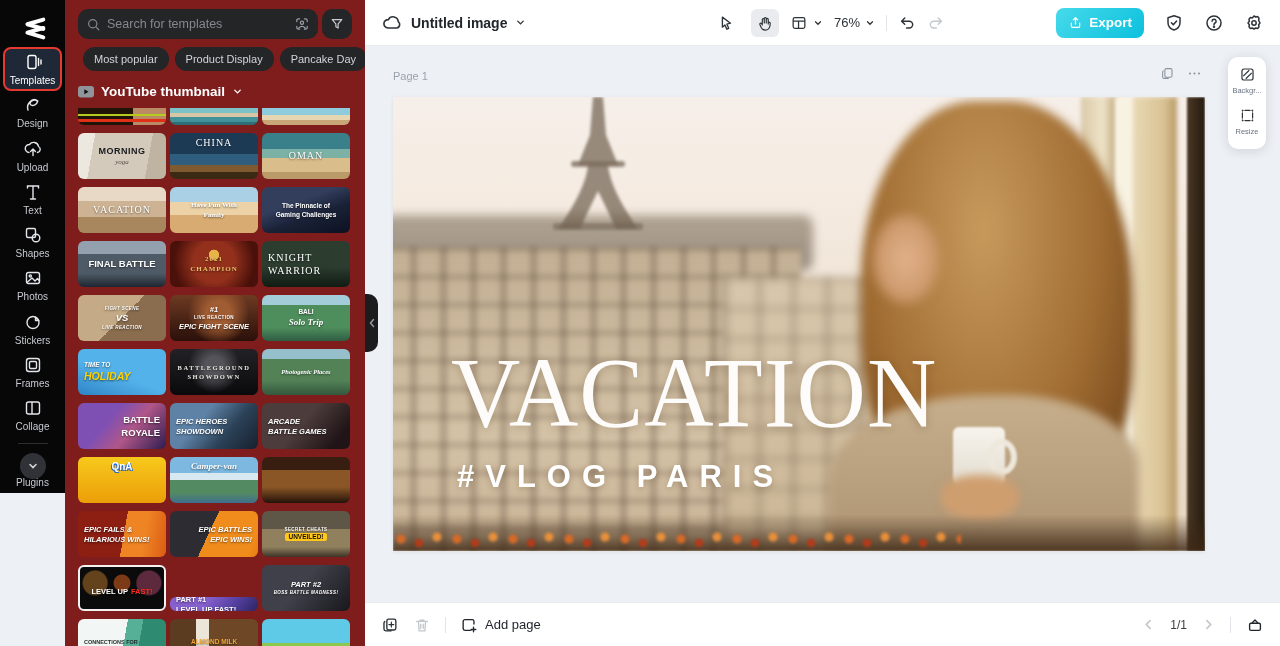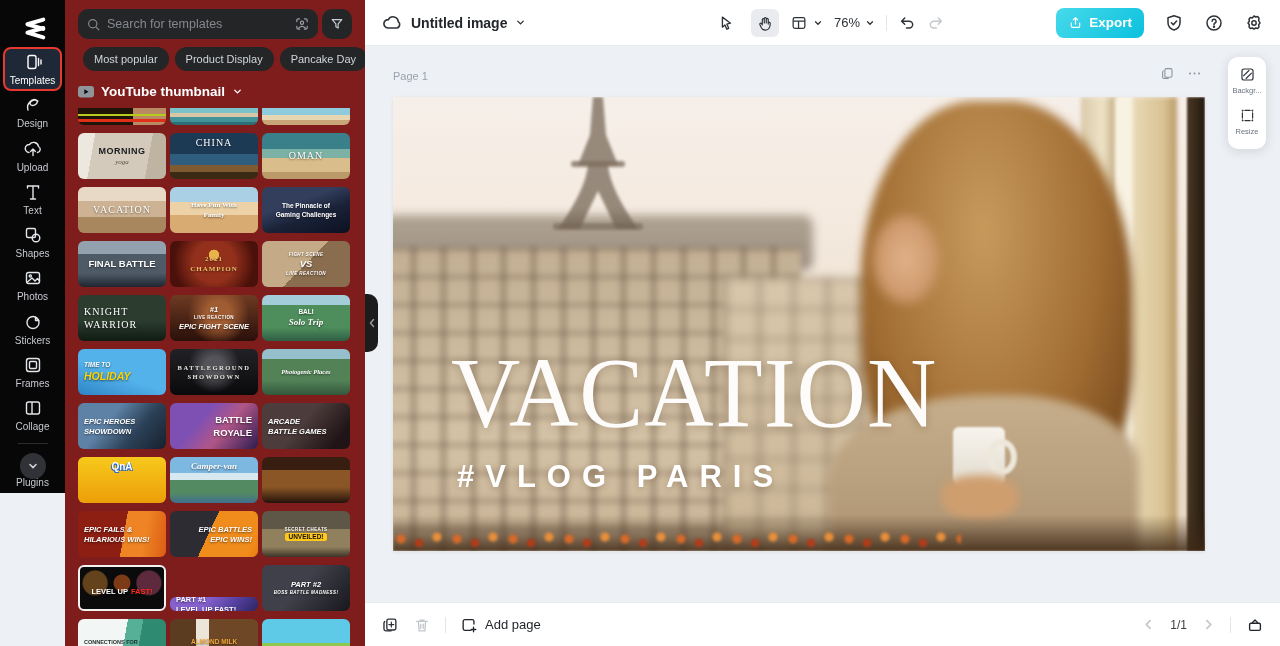--- a/index.html
+++ b/index.html
@@ -292,33 +292,33 @@
           <div class="tx">
             <span class="ln c-w9">FINAL BATTLE</span>
           </div>
         </div>
         <div class="thumb" style="background: radial-gradient(circle at 50% 30%, rgb(232, 180, 74) 0px, rgb(232, 180, 74) 9%, transparent 10%), radial-gradient(circle at 50% 45%, rgb(147, 48, 28) 0px, rgb(147, 48, 28) 40%, rgb(74, 16, 10) 80%);">
           <div class="tx">
             <span class="ln c-gold">2021</span>
             <span class="ln c-gold">CHAMPION</span>
           </div>
         </div>
+        <div class="thumb al-left" style="background: linear-gradient(rgb(44, 61, 48) 0px, rgb(44, 61, 48) 55%, rgb(16, 27, 18));">
+          <div class="tx">
+            <span class="ln c-sf8">KNIGHT</span>
+            <span class="ln c-sf8">WARRIOR</span>
+          </div>
+        </div>
         <div class="thumb" style="background: linear-gradient(135deg, rgb(196, 170, 134) 0px, rgb(196, 170, 134) 50%, rgb(138, 109, 78) 50%);">
           <div class="tx">
             <span class="ln c-tiny c-it">FIGHT SCENE</span>
             <span class="ln c-w9 c-it">VS</span>
             <span class="ln c-tiny c-it">LIVE REACTION</span>
           </div>
         </div>
-        <div class="thumb al-left" style="background: linear-gradient(rgb(44, 61, 48) 0px, rgb(44, 61, 48) 55%, rgb(16, 27, 18));">
-          <div class="tx">
-            <span class="ln c-sf8">KNIGHT</span>
-            <span class="ln c-sf8">WARRIOR</span>
-          </div>
-        </div>
         <div class="thumb" style="background: radial-gradient(circle at 55% 40%, rgb(160, 92, 50) 0px, rgb(160, 92, 50) 22%, transparent 55%), linear-gradient(rgb(110, 58, 34), rgb(42, 16, 10));">
           <div class="tx">
             <span class="ln c-w7 c-it">#1</span>
             <span class="ln c-tiny">LIVE REACTION</span>
             <span class="ln c-w7 c-it">EPIC FIGHT SCENE</span>
           </div>
         </div>
         <div class="thumb" style="background: linear-gradient(rgb(163, 205, 217) 0px, rgb(163, 205, 217) 22%, rgb(78, 142, 92) 22%, rgb(78, 142, 92) 70%, rgb(46, 94, 68));">
           <div class="tx">
             <span class="ln c-w6">BALI</span>
@@ -335,30 +335,30 @@
           <div class="tx">
             <span class="ln c-w7sf">BATTLEGROUND</span>
             <span class="ln c-w7sf">SHOWDOWN</span>
           </div>
         </div>
         <div class="thumb" style="background: linear-gradient(rgb(150, 191, 204) 0px, rgb(150, 191, 204) 22%, rgb(83, 130, 87) 22%, rgb(83, 130, 87) 68%, rgb(51, 88, 60));">
           <div class="tx">
             <span class="ln c-sc7">Photogenic Places</span>
           </div>
         </div>
+        <div class="thumb al-right" style="background: linear-gradient(130deg, rgb(126, 80, 180) 0px, rgb(126, 80, 180) 35%, rgb(176, 86, 136) 60%, rgb(44, 28, 80));">
+          <div class="tx">
+            <span class="ln c-w9">BATTLE</span>
+            <span class="ln c-w9">ROYALE</span>
+          </div>
+        </div>
         <div class="thumb al-left" style="background: linear-gradient(130deg, rgb(94, 130, 166) 0px, rgb(94, 130, 166) 35%, rgb(44, 66, 88) 65%, rgb(22, 32, 46));">
           <div class="tx">
             <span class="ln c-w7 c-it">EPIC HEROES</span>
             <span class="ln c-w7 c-it">SHOWDOWN</span>
-          </div>
-        </div>
-        <div class="thumb al-right" style="background: linear-gradient(130deg, rgb(126, 80, 180) 0px, rgb(126, 80, 180) 35%, rgb(176, 86, 136) 60%, rgb(44, 28, 80));">
-          <div class="tx">
-            <span class="ln c-w9">BATTLE</span>
-            <span class="ln c-w9">ROYALE</span>
           </div>
         </div>
         <div class="thumb al-left" style="background: linear-gradient(130deg, rgb(76, 60, 60) 0px, rgb(76, 60, 60) 45%, rgb(32, 20, 22) 85%);">
           <div class="tx">
             <span class="ln c-w7 c-it">ARCADE</span>
             <span class="ln c-w7 c-it">BATTLE GAMES</span>
           </div>
         </div>
         <div class="thumb al-top" style="background: linear-gradient(rgb(247, 201, 28), rgb(236, 158, 8));">
           <div class="tx">

